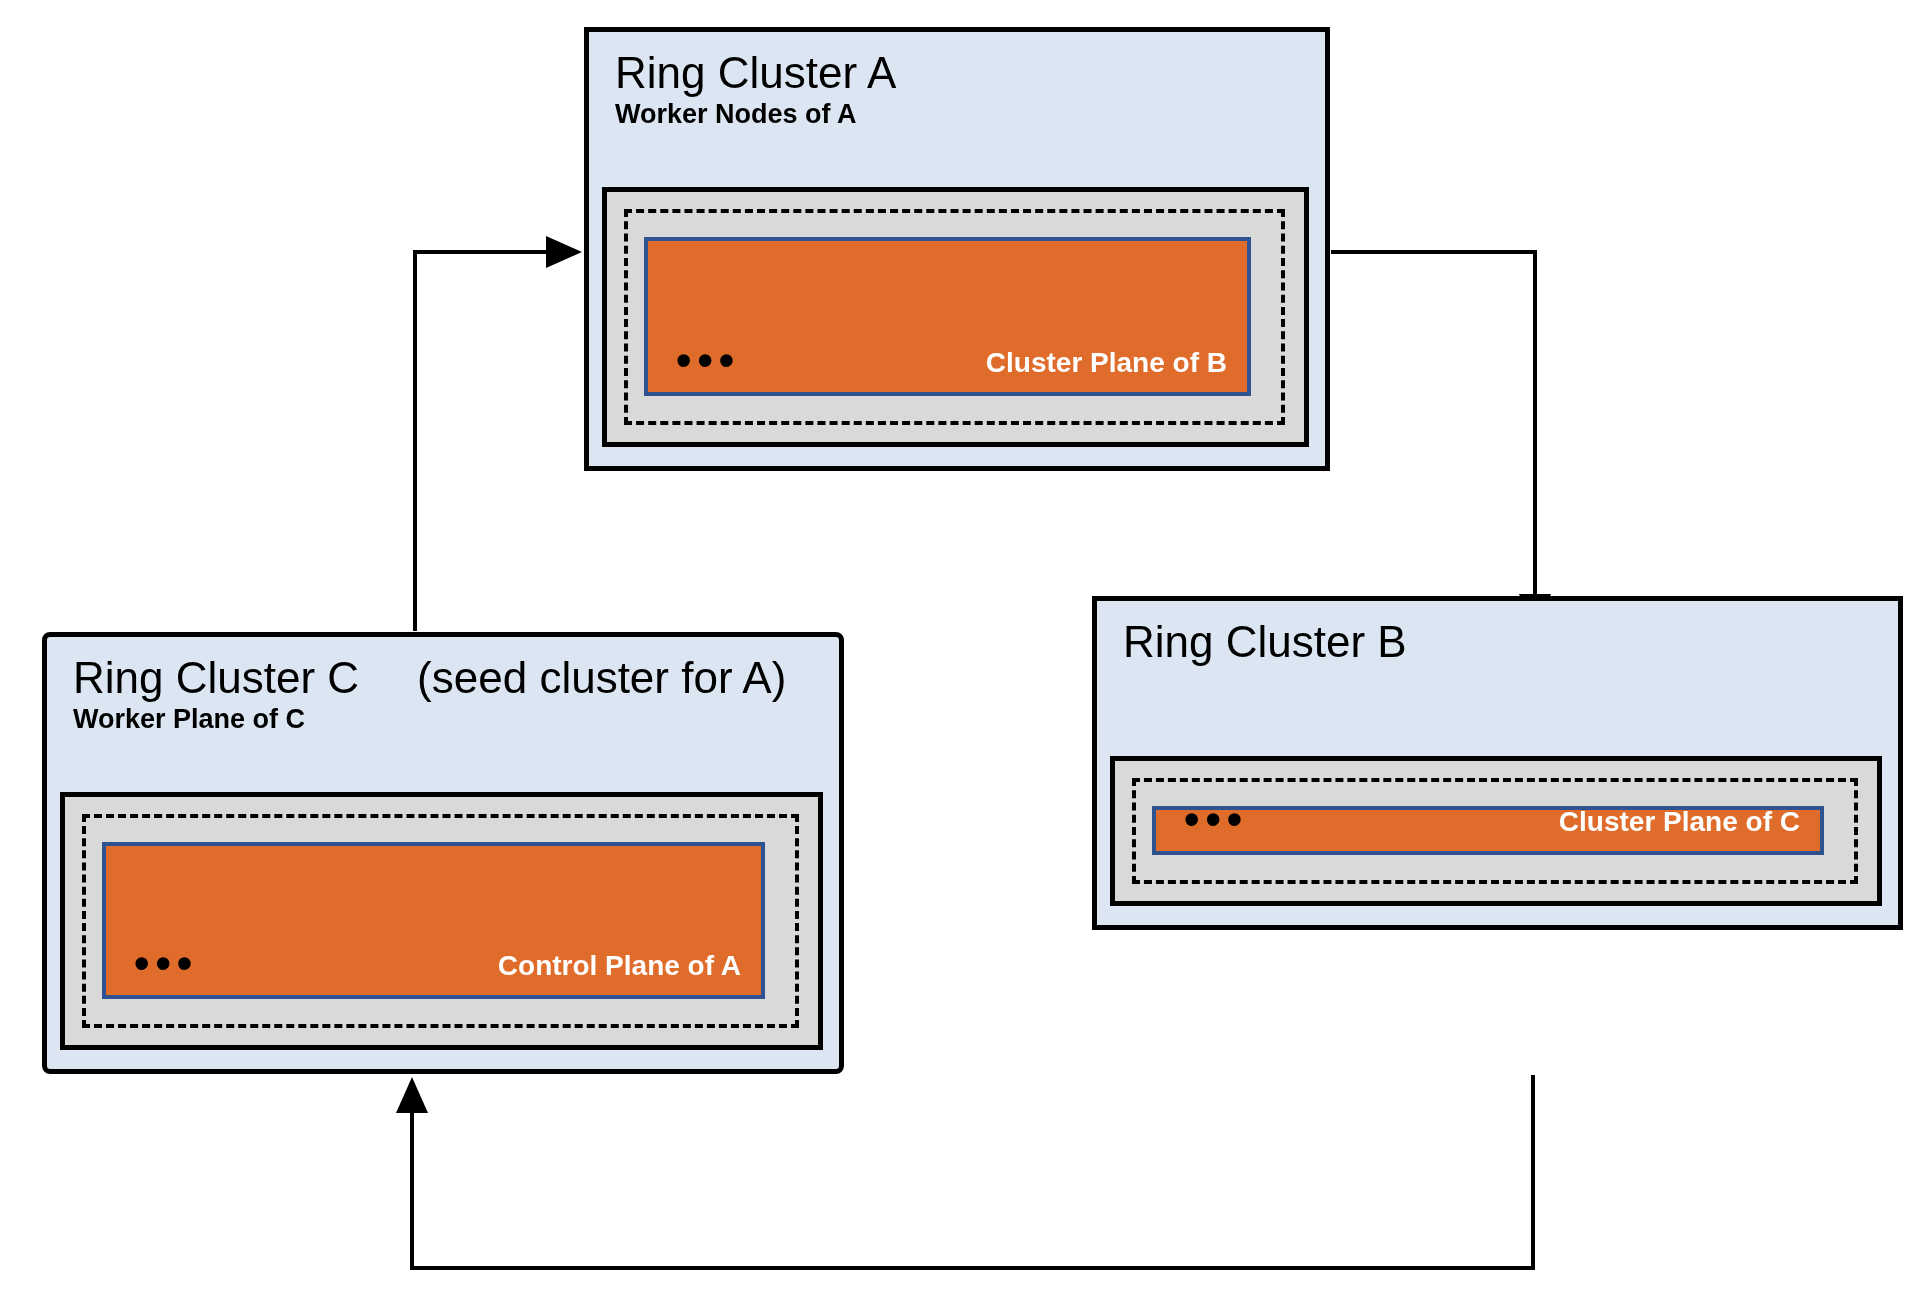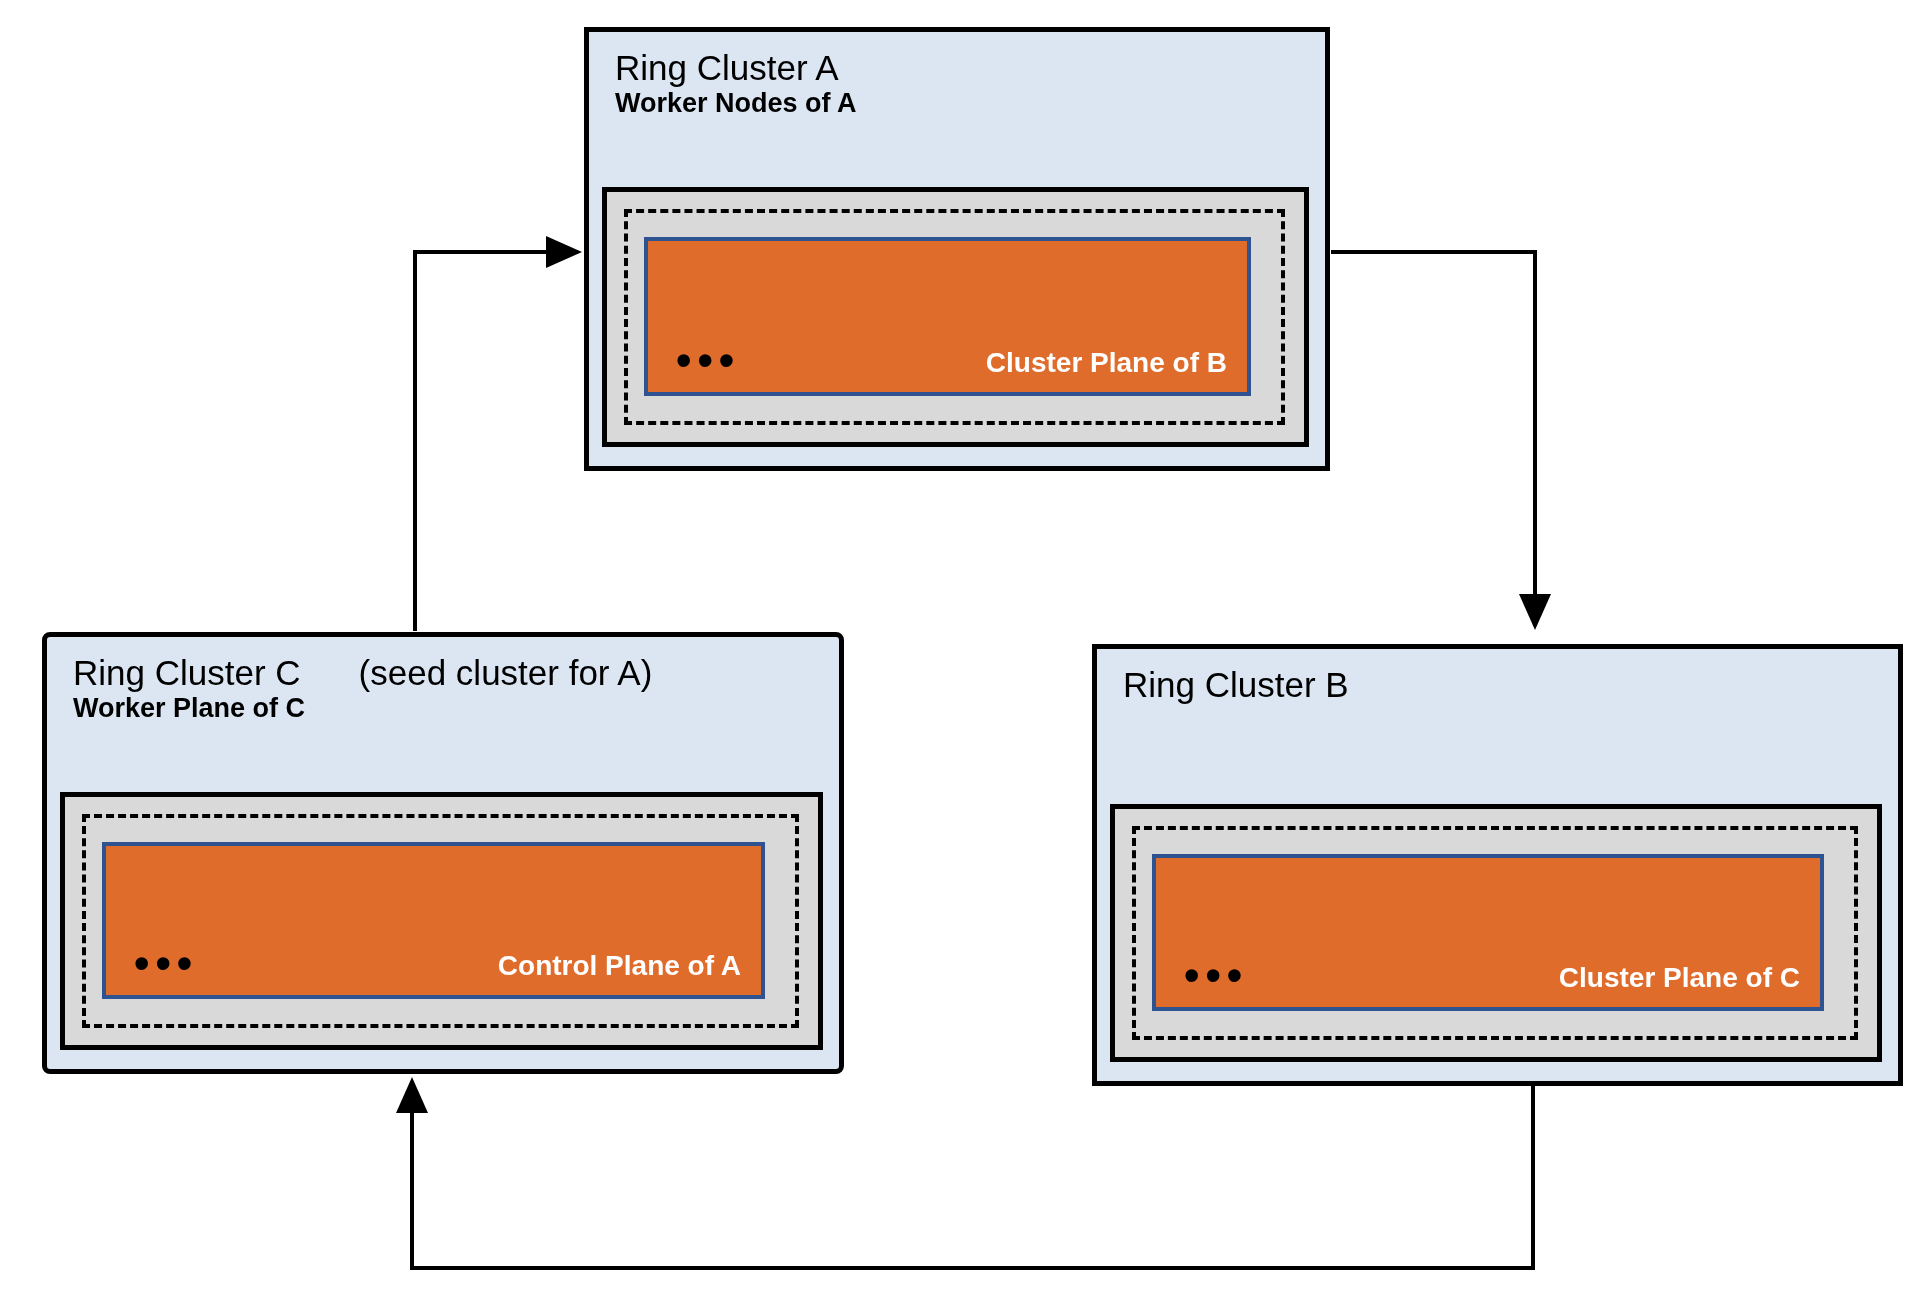--- a/index.html
+++ b/index.html
@@ -17,21 +17,21 @@
     position:absolute;
     background:var(--cluster-bg);
     border:5px solid #000000;
     box-sizing:border-box;
   }
   .title-row{
     display:flex;
     align-items:baseline;
     gap:58px;
     padding:16px 10px 0 26px;
-    font-size:35px;
+    font-size:44px;
     line-height:1.15;
     color:#000000;
     white-space:nowrap;
   }
   .worker-label{
     padding-left:26px;
     font-size:27px;
     font-weight:bold;
     color:#000000;
   }
@@ -113,21 +113,21 @@
       <div class="gray-box">
         <div class="dashed-box">
           <div class="orange-box">
             <span class="dots">•••</span>
             <span class="control-label">Control Plane of A</span>
           </div>
         </div>
       </div>
     </div>
 
-    <div class="cluster" style="left: 1092px; top: 644px; width: 811px; height: 442px;">
+    <div class="cluster" style="left: 1092px; top: 596px; width: 811px; height: 334px;">
       <div class="title-row">
         <span>Ring Cluster B</span>
       </div>
       <div class="gray-box">
         <div class="dashed-box">
           <div class="orange-box">
             <span class="dots">•••</span>
             <span class="control-label">Cluster Plane of C</span>
           </div>
         </div>

